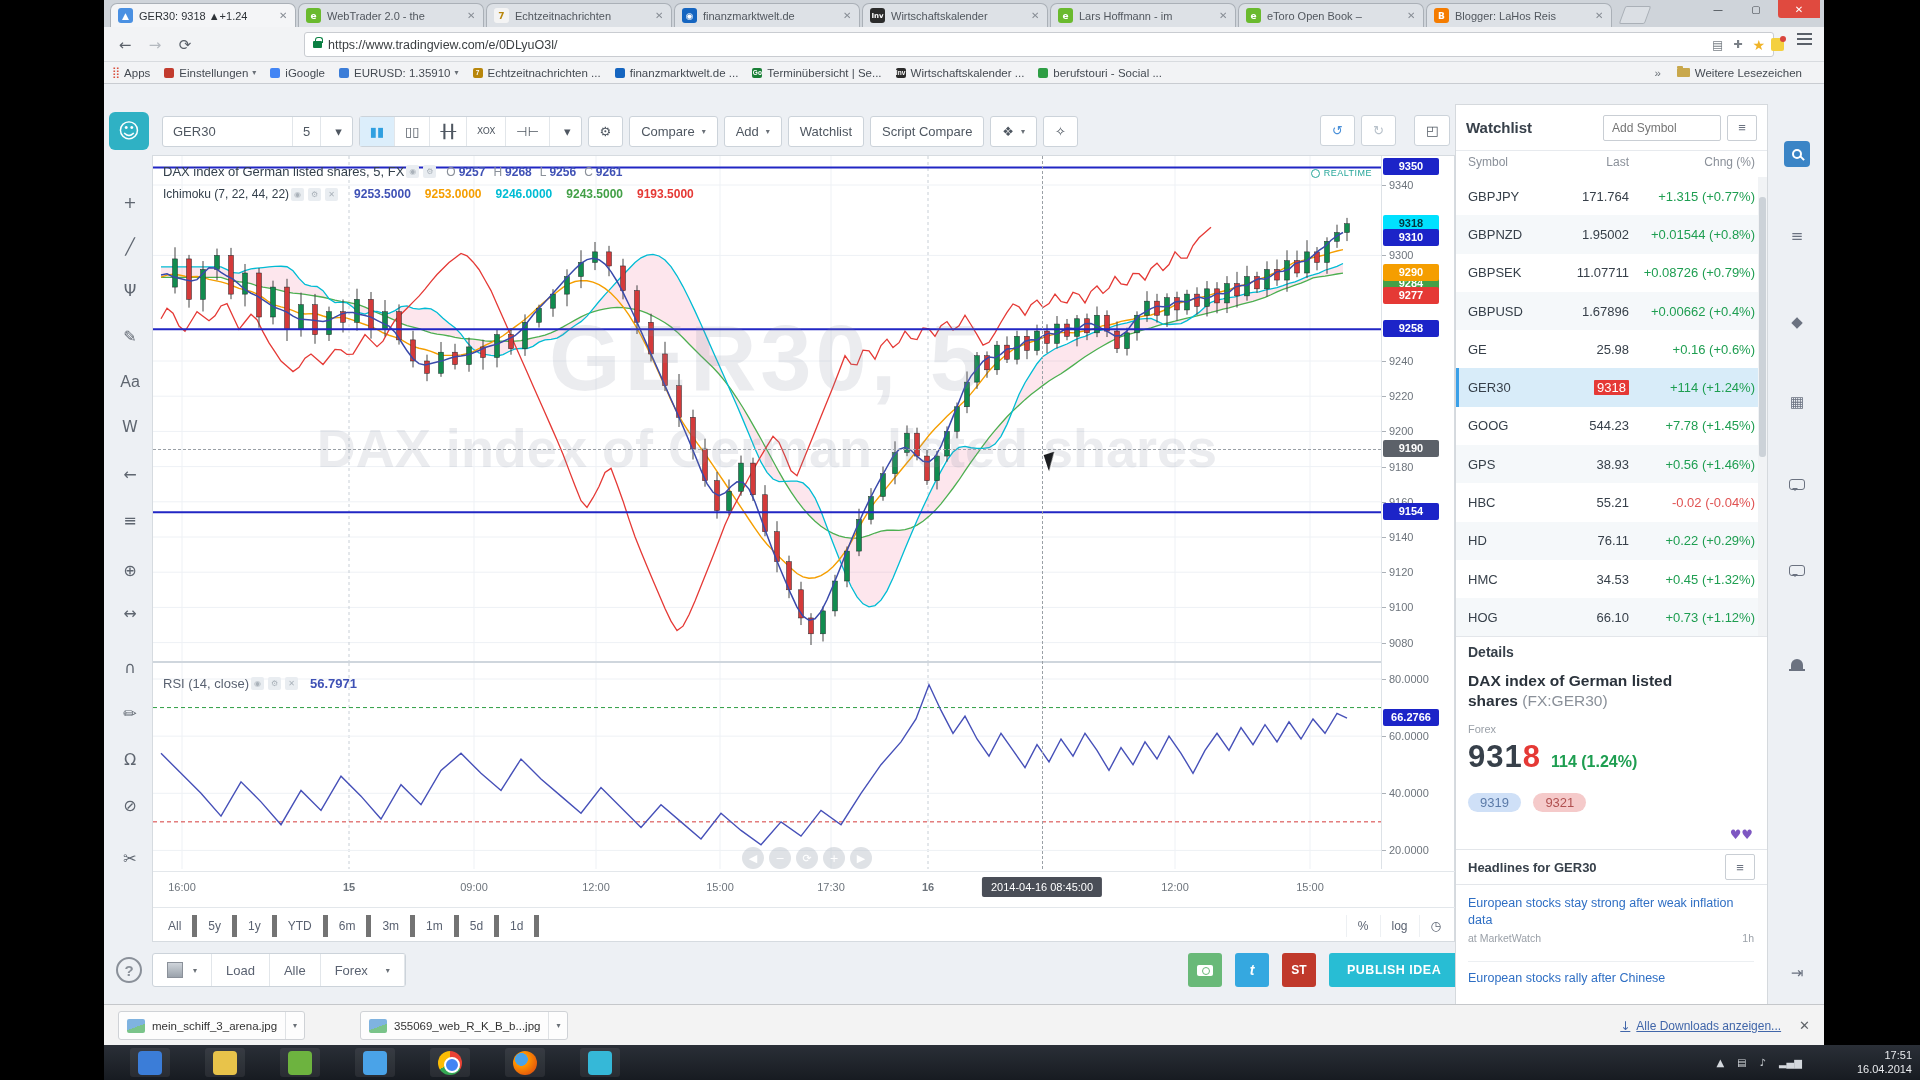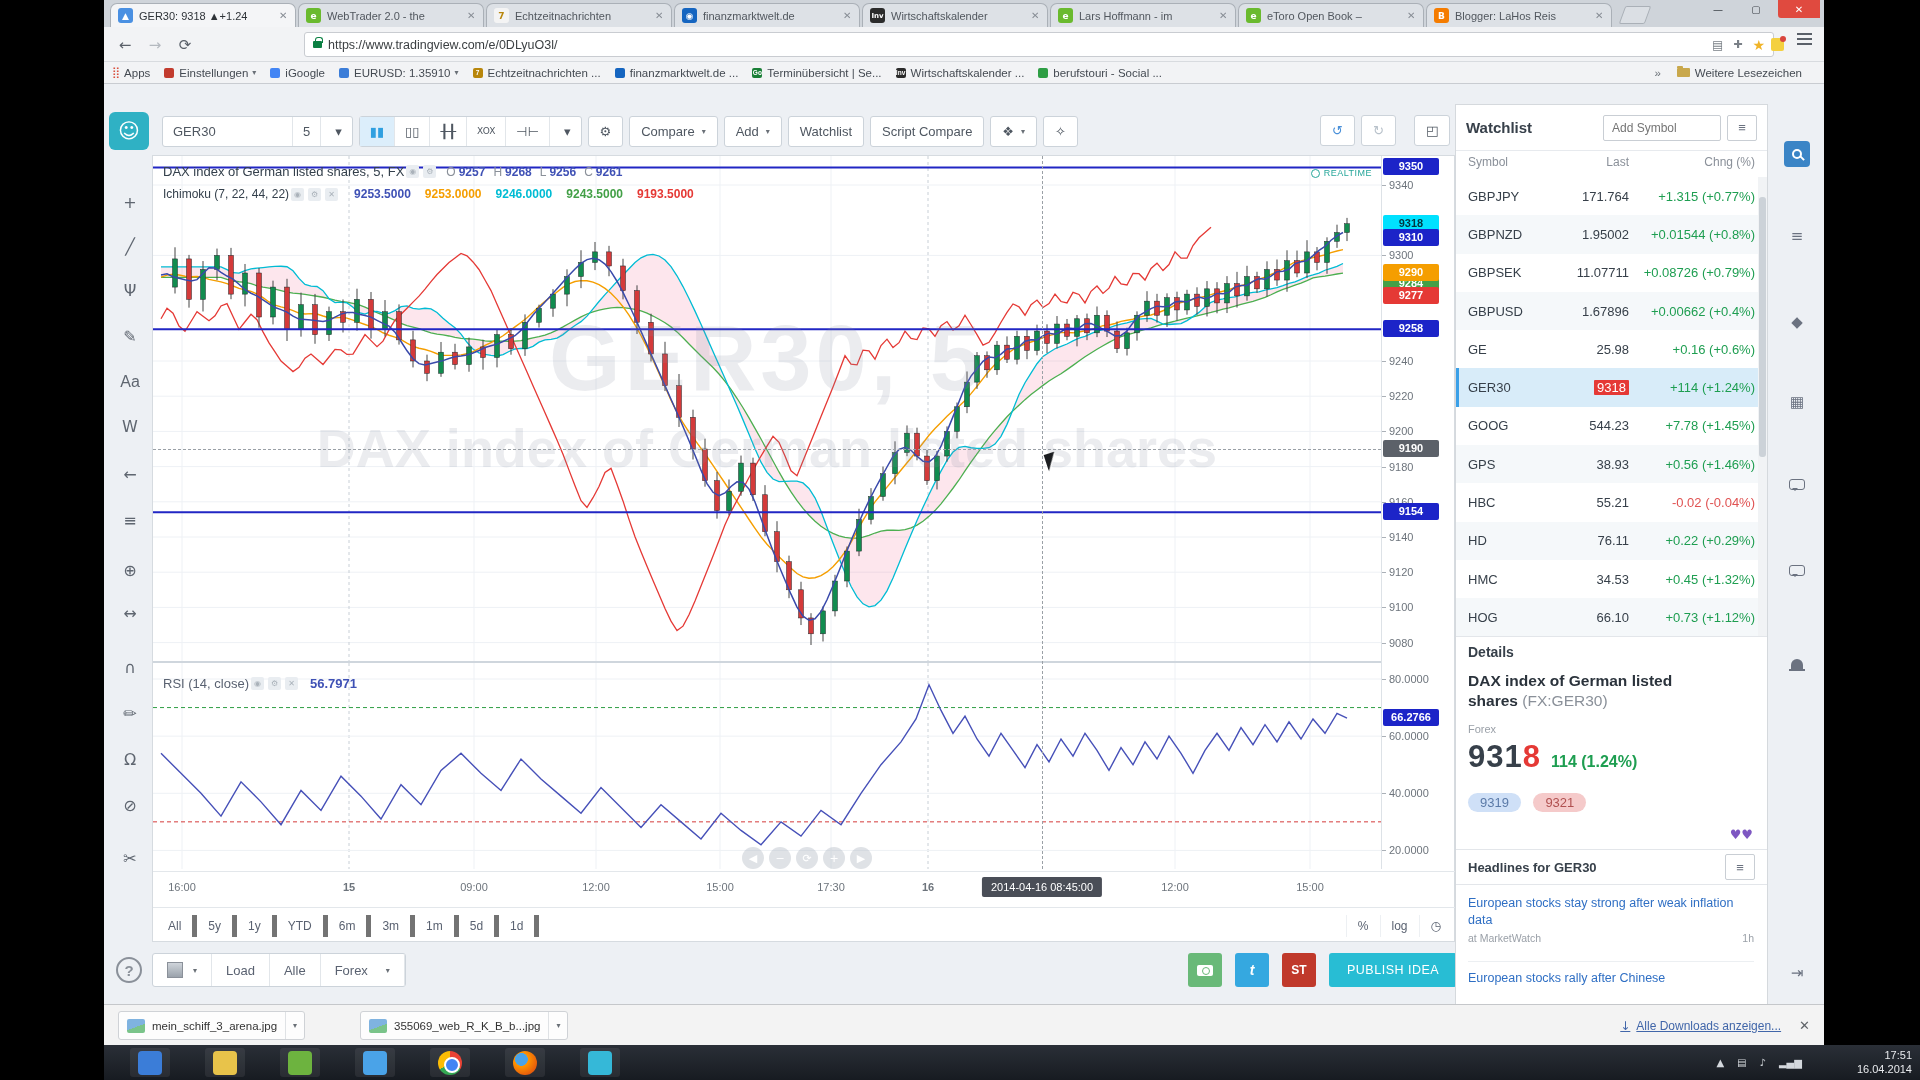--- a/index.html
+++ b/index.html
@@ -152,21 +152,21 @@
 .rright .rbtn{border-right:none;border-left:1px solid #edf0f3}
 
 
 .helpbtn{position:absolute;width:26px;height:26px;border:2px solid #8a9099;border-radius:50%;color:#8a9099;
   font-size:15px;font-weight:bold;display:flex;align-items:center;justify-content:center}
 .pubgroup{position:absolute;height:34px;background:#fff;border:1px solid #ccd3da;border-radius:3px;display:flex;align-items:stretch}
 .pubcell{display:flex;align-items:center;padding:0 14px;font-size:13px;color:#5a6271;border-right:1px solid #e2e6ea}
 .swatch{width:16px;height:16px;background:linear-gradient(#cfd4da,#9aa2ab);border:1px solid #8a9099;margin-right:6px}
 .sqbtn{position:absolute;width:34px;height:34px;border-radius:3px;display:flex;align-items:center;justify-content:center;
   color:#fff;font-weight:bold;font-size:14px}
-.publish{position:absolute;height:34px;background:#28bdd4;color:#fff;font-size:12.5px;font-weight:normal;
+.publish{position:absolute;height:34px;background:#28bdd4;color:#fff;font-size:12.5px;font-weight:bold;
   display:flex;align-items:center;padding:0 18px;border-radius:3px;letter-spacing:.5px}
 .css-cam{width:16px;height:11px;background:#fff;border-radius:2px;position:relative}
 .css-cam:after{content:"";position:absolute;left:5px;top:2.5px;width:6px;height:6px;border:1.6px solid #69b978;border-radius:50%}
 
 
 .dlbar{position:absolute;left:0;top:1004px;width:1720px;height:41px;background:#f3f3f3;border-top:1px solid #c5c7ca}
 .dlchip{position:absolute;top:6px;height:29px;background:#fdfdfd;border:1px solid #cfd2d6;border-radius:3px;
   display:flex;align-items:center;padding:0 0 0 8px;font-size:11.5px;color:#333}
 .dlthumb{width:18px;height:14px;border-radius:2px;background:linear-gradient(160deg,#7fb3e0 55%,#7ac48a 55%);margin-right:7px}
 .dlcaret{border-left:1px solid #dfe2e5;align-self:stretch;display:flex;align-items:center;padding:0 7px;margin-left:8px;

